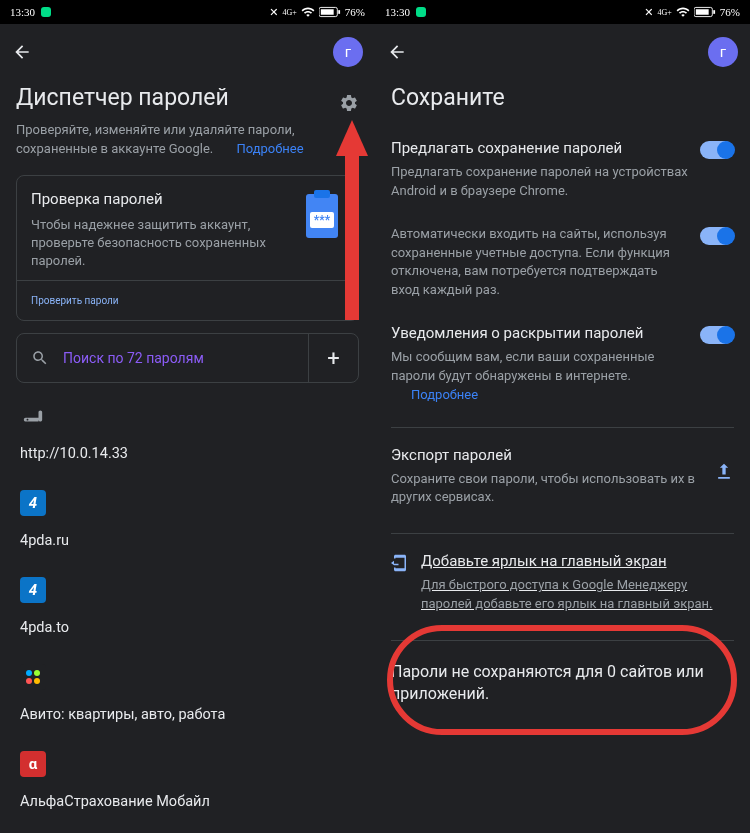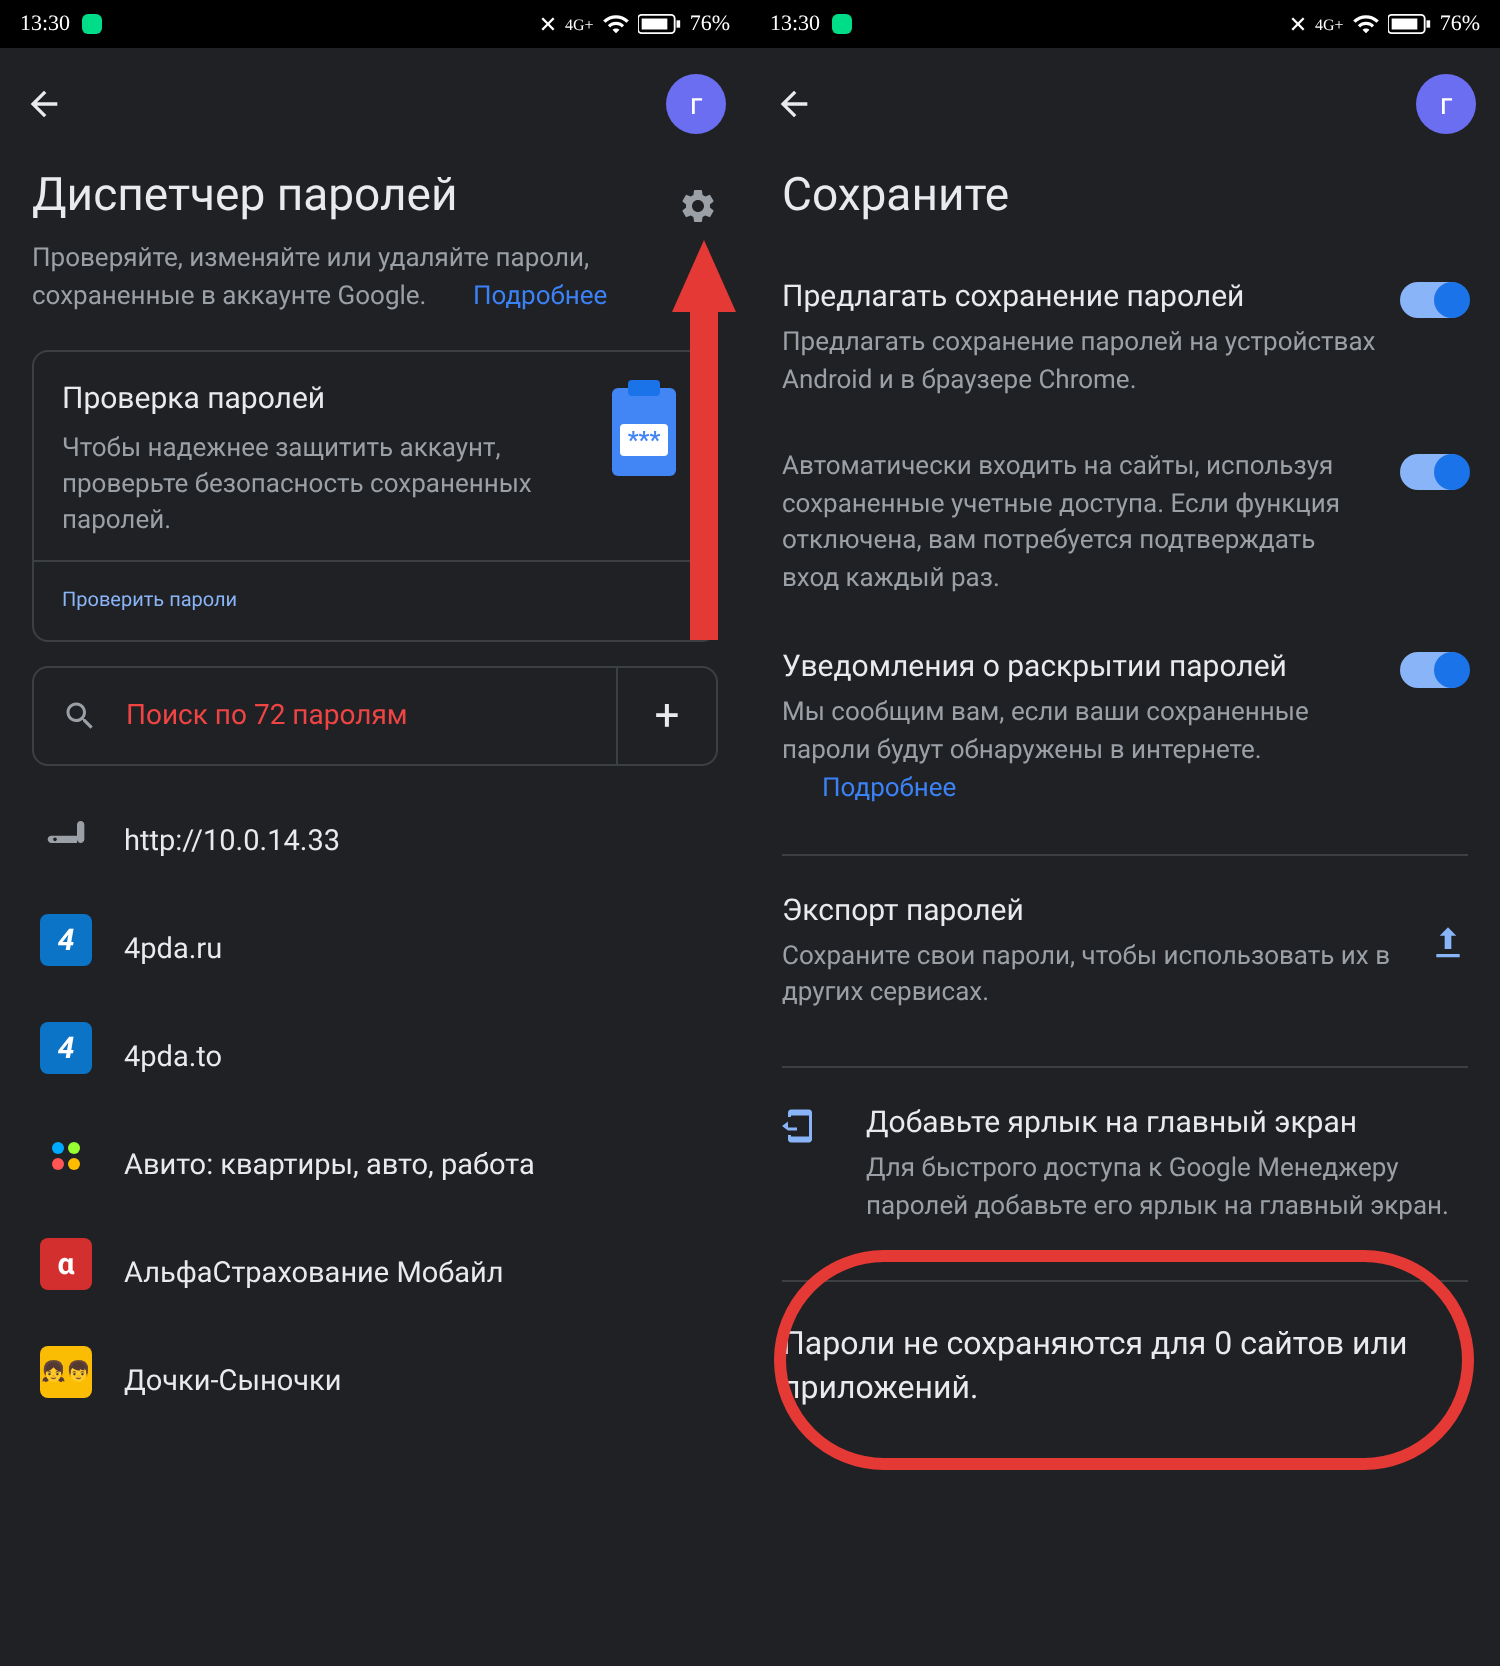--- a/index.html
+++ b/index.html
@@ -96,41 +96,42 @@
     align-items:stretch;
     height: 50px;
     margin-bottom: 6px;
   }
   .search-left {
     flex:1;
     display:flex;
     align-items:center;
     gap:14px;
     padding: 0 14px;
-    color:#ef4444;
+    color:#8b5cf6;
     font-size:14px;
   }
   .search-icon { width:18px; height:18px; color:#9aa0a6; }
   .plus-btn {
     width:50px;
     border-left:1px solid #3c4043;
     display:flex;
     align-items:center;
     justify-content:center;
     color:#e8eaed;
     font-size:22px;
   }
   .pw-list { margin-top: 6px; }
   .pw-item {
     display:flex;
-    align-items:flex-end;
+    align-items:flex-start;
     gap:16px;
     padding: 14px 4px;
     font-size:14.5px;
     color:#e8eaed;
+    flex-direction:column;
   }
   .pw-icon {
     width:26px; height:26px;
     border-radius:4px;
     display:flex;
     align-items:center;
     justify-content:center;
     font-size:15px;
     font-weight:bold;
     flex-shrink:0;
@@ -158,21 +159,21 @@
   .toggle::after {
     content:"";
     position:absolute;
     width:18px; height:18px;
     background:#1a73e8;
     border-radius:50%;
     right:-1px; top:0;
   }
   .export-row { display:flex; align-items:flex-start; gap:12px; padding:18px 0 16px 0; border-top:1px solid #3c4043; margin-top:8px;}
   .export-row .icon-right { color:#8ab4f8; width:20px; height:20px; margin-top:16px;}
-  .shortcut-row { display:flex; align-items:flex-start; gap:24px; padding:18px 0 14px 0; border-top:1px solid #3c4043; margin-top:10px;}
+  .shortcut-row { display:flex; align-items:flex-start; gap:12px; padding:18px 0 14px 0; border-top:1px solid #3c4043; margin-top:10px;text-decoration:underline;}
   .shortcut-icon { color:#8ab4f8; width:18px; height:18px; margin-top:2px; flex-shrink:0;}
   .nosave-row { padding:20px 0 4px 0; border-top:1px solid #3c4043; margin-top:12px; }
   .arrow-annotation {
     position:absolute;
     left: 332px;
     top: 120px;
     width: 40px;
     height: 200px;
     pointer-events:none;
   }

